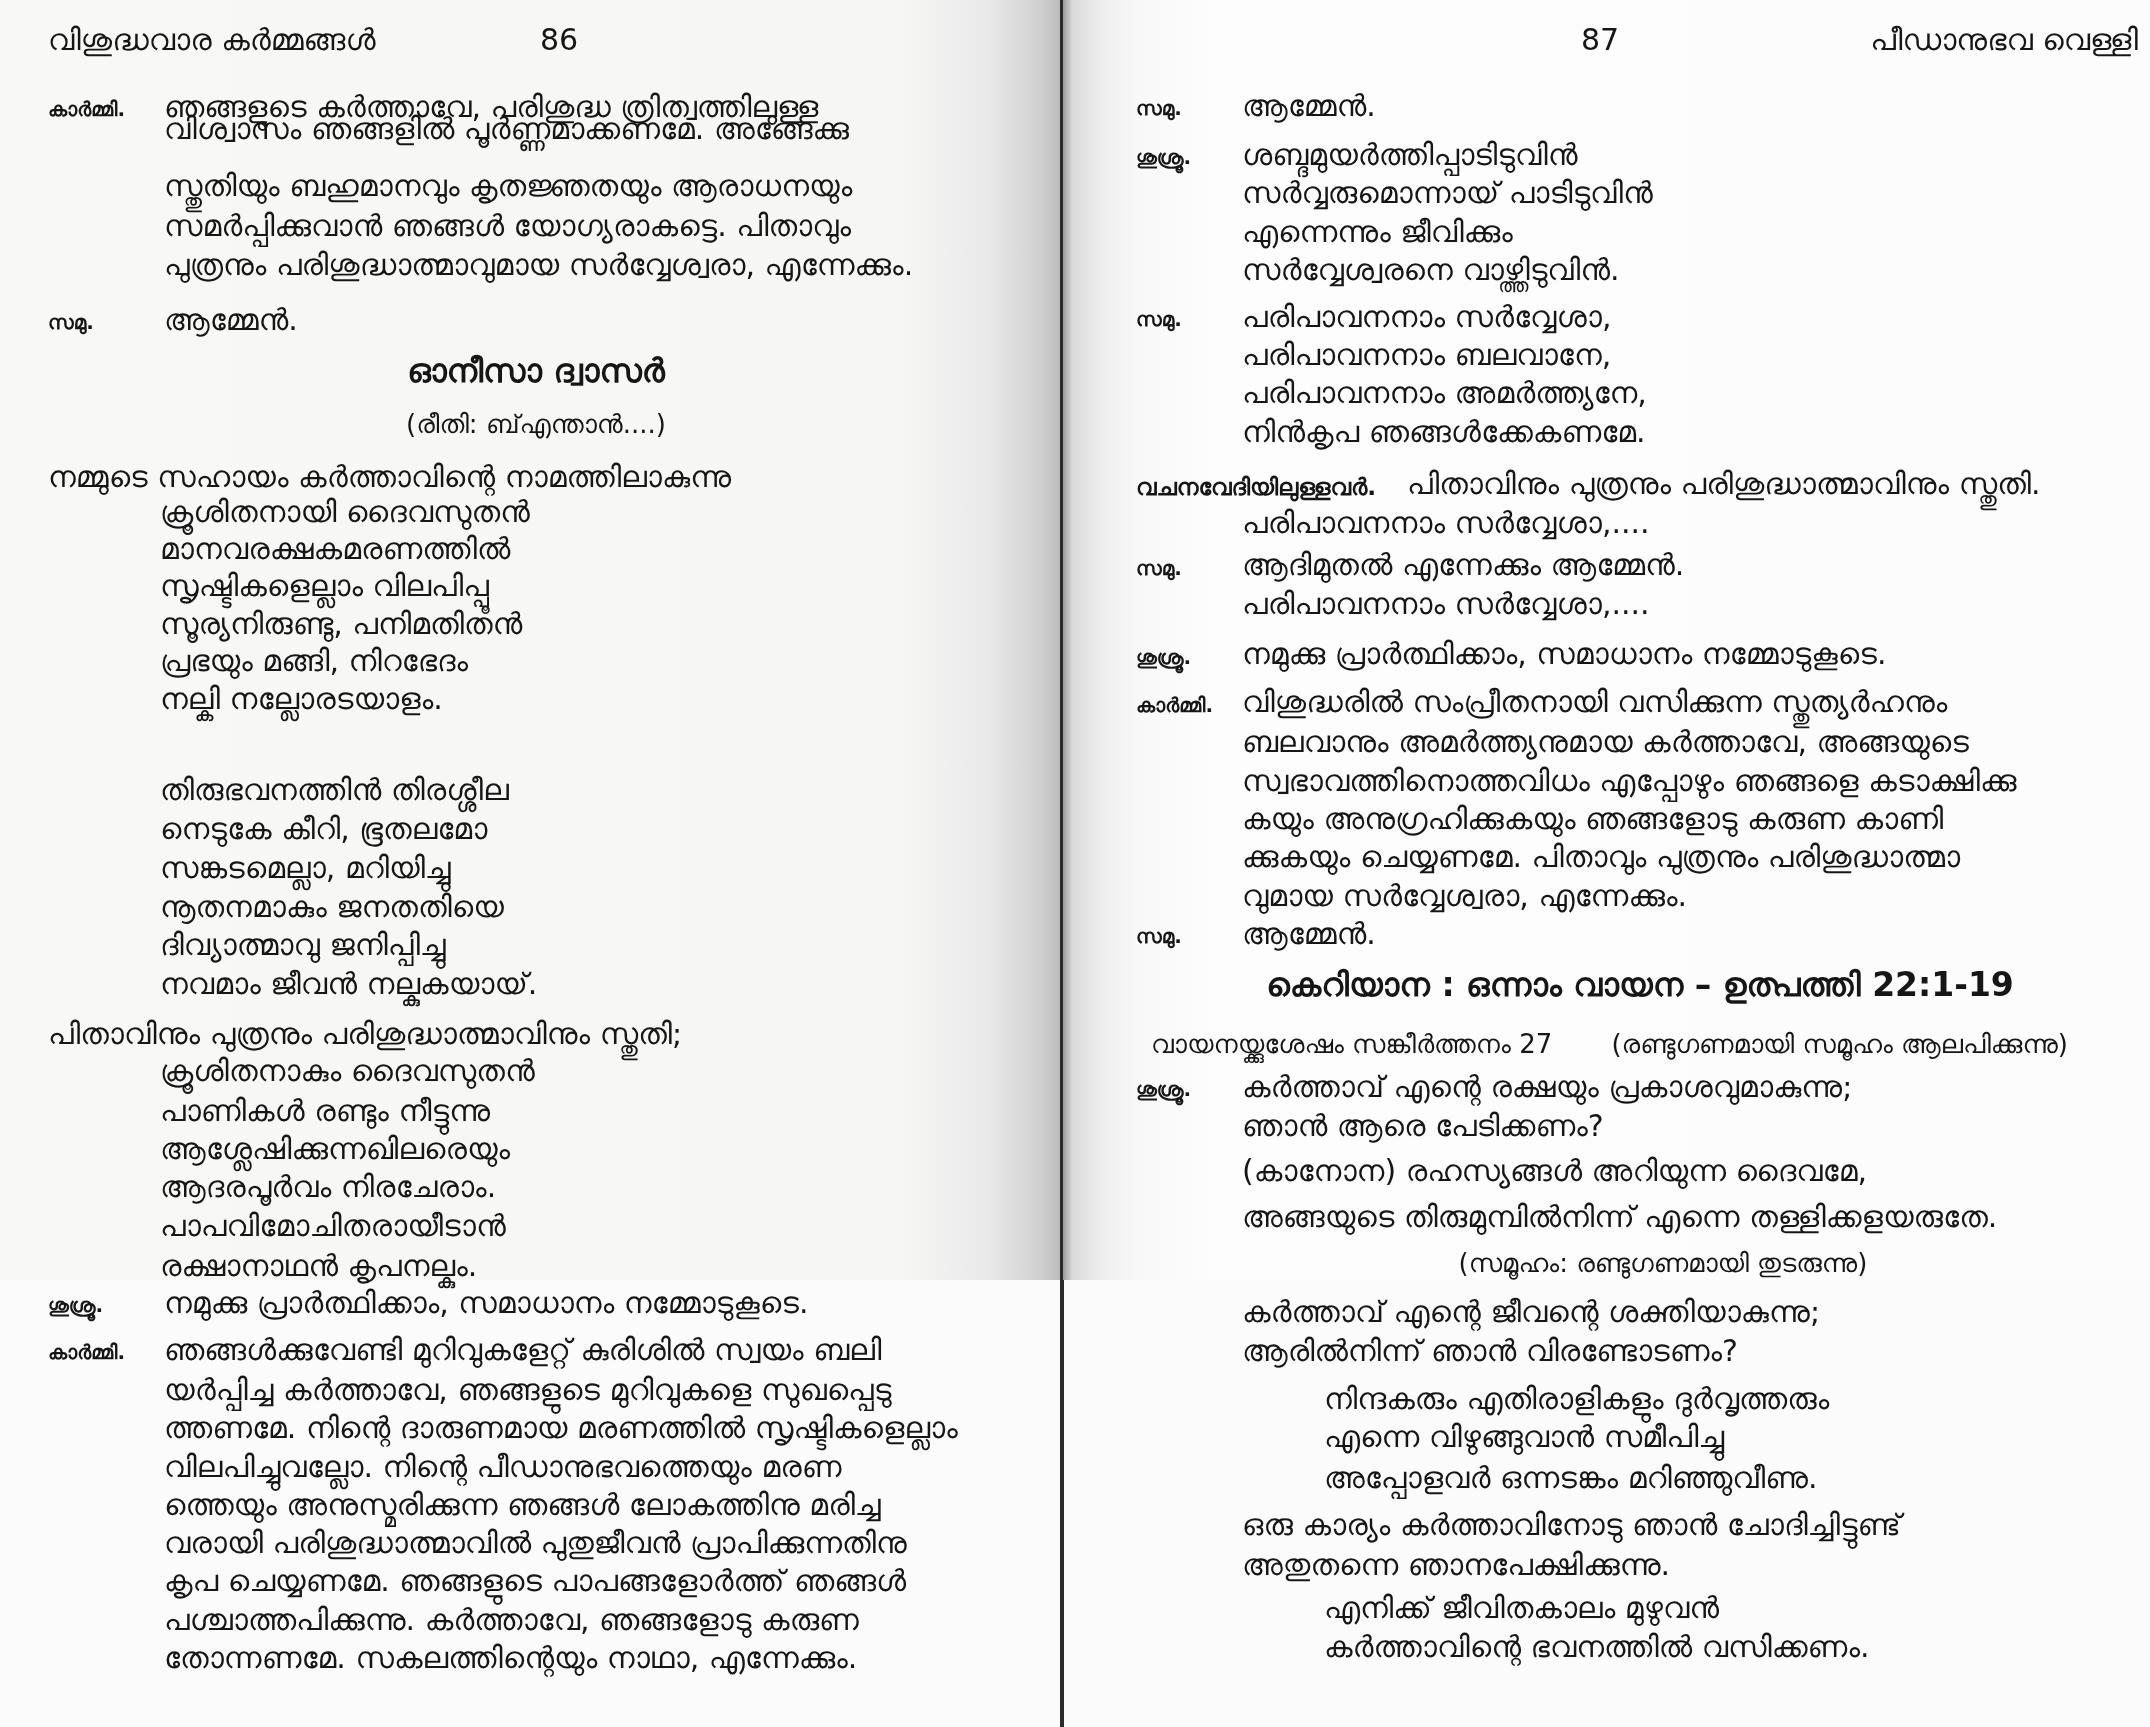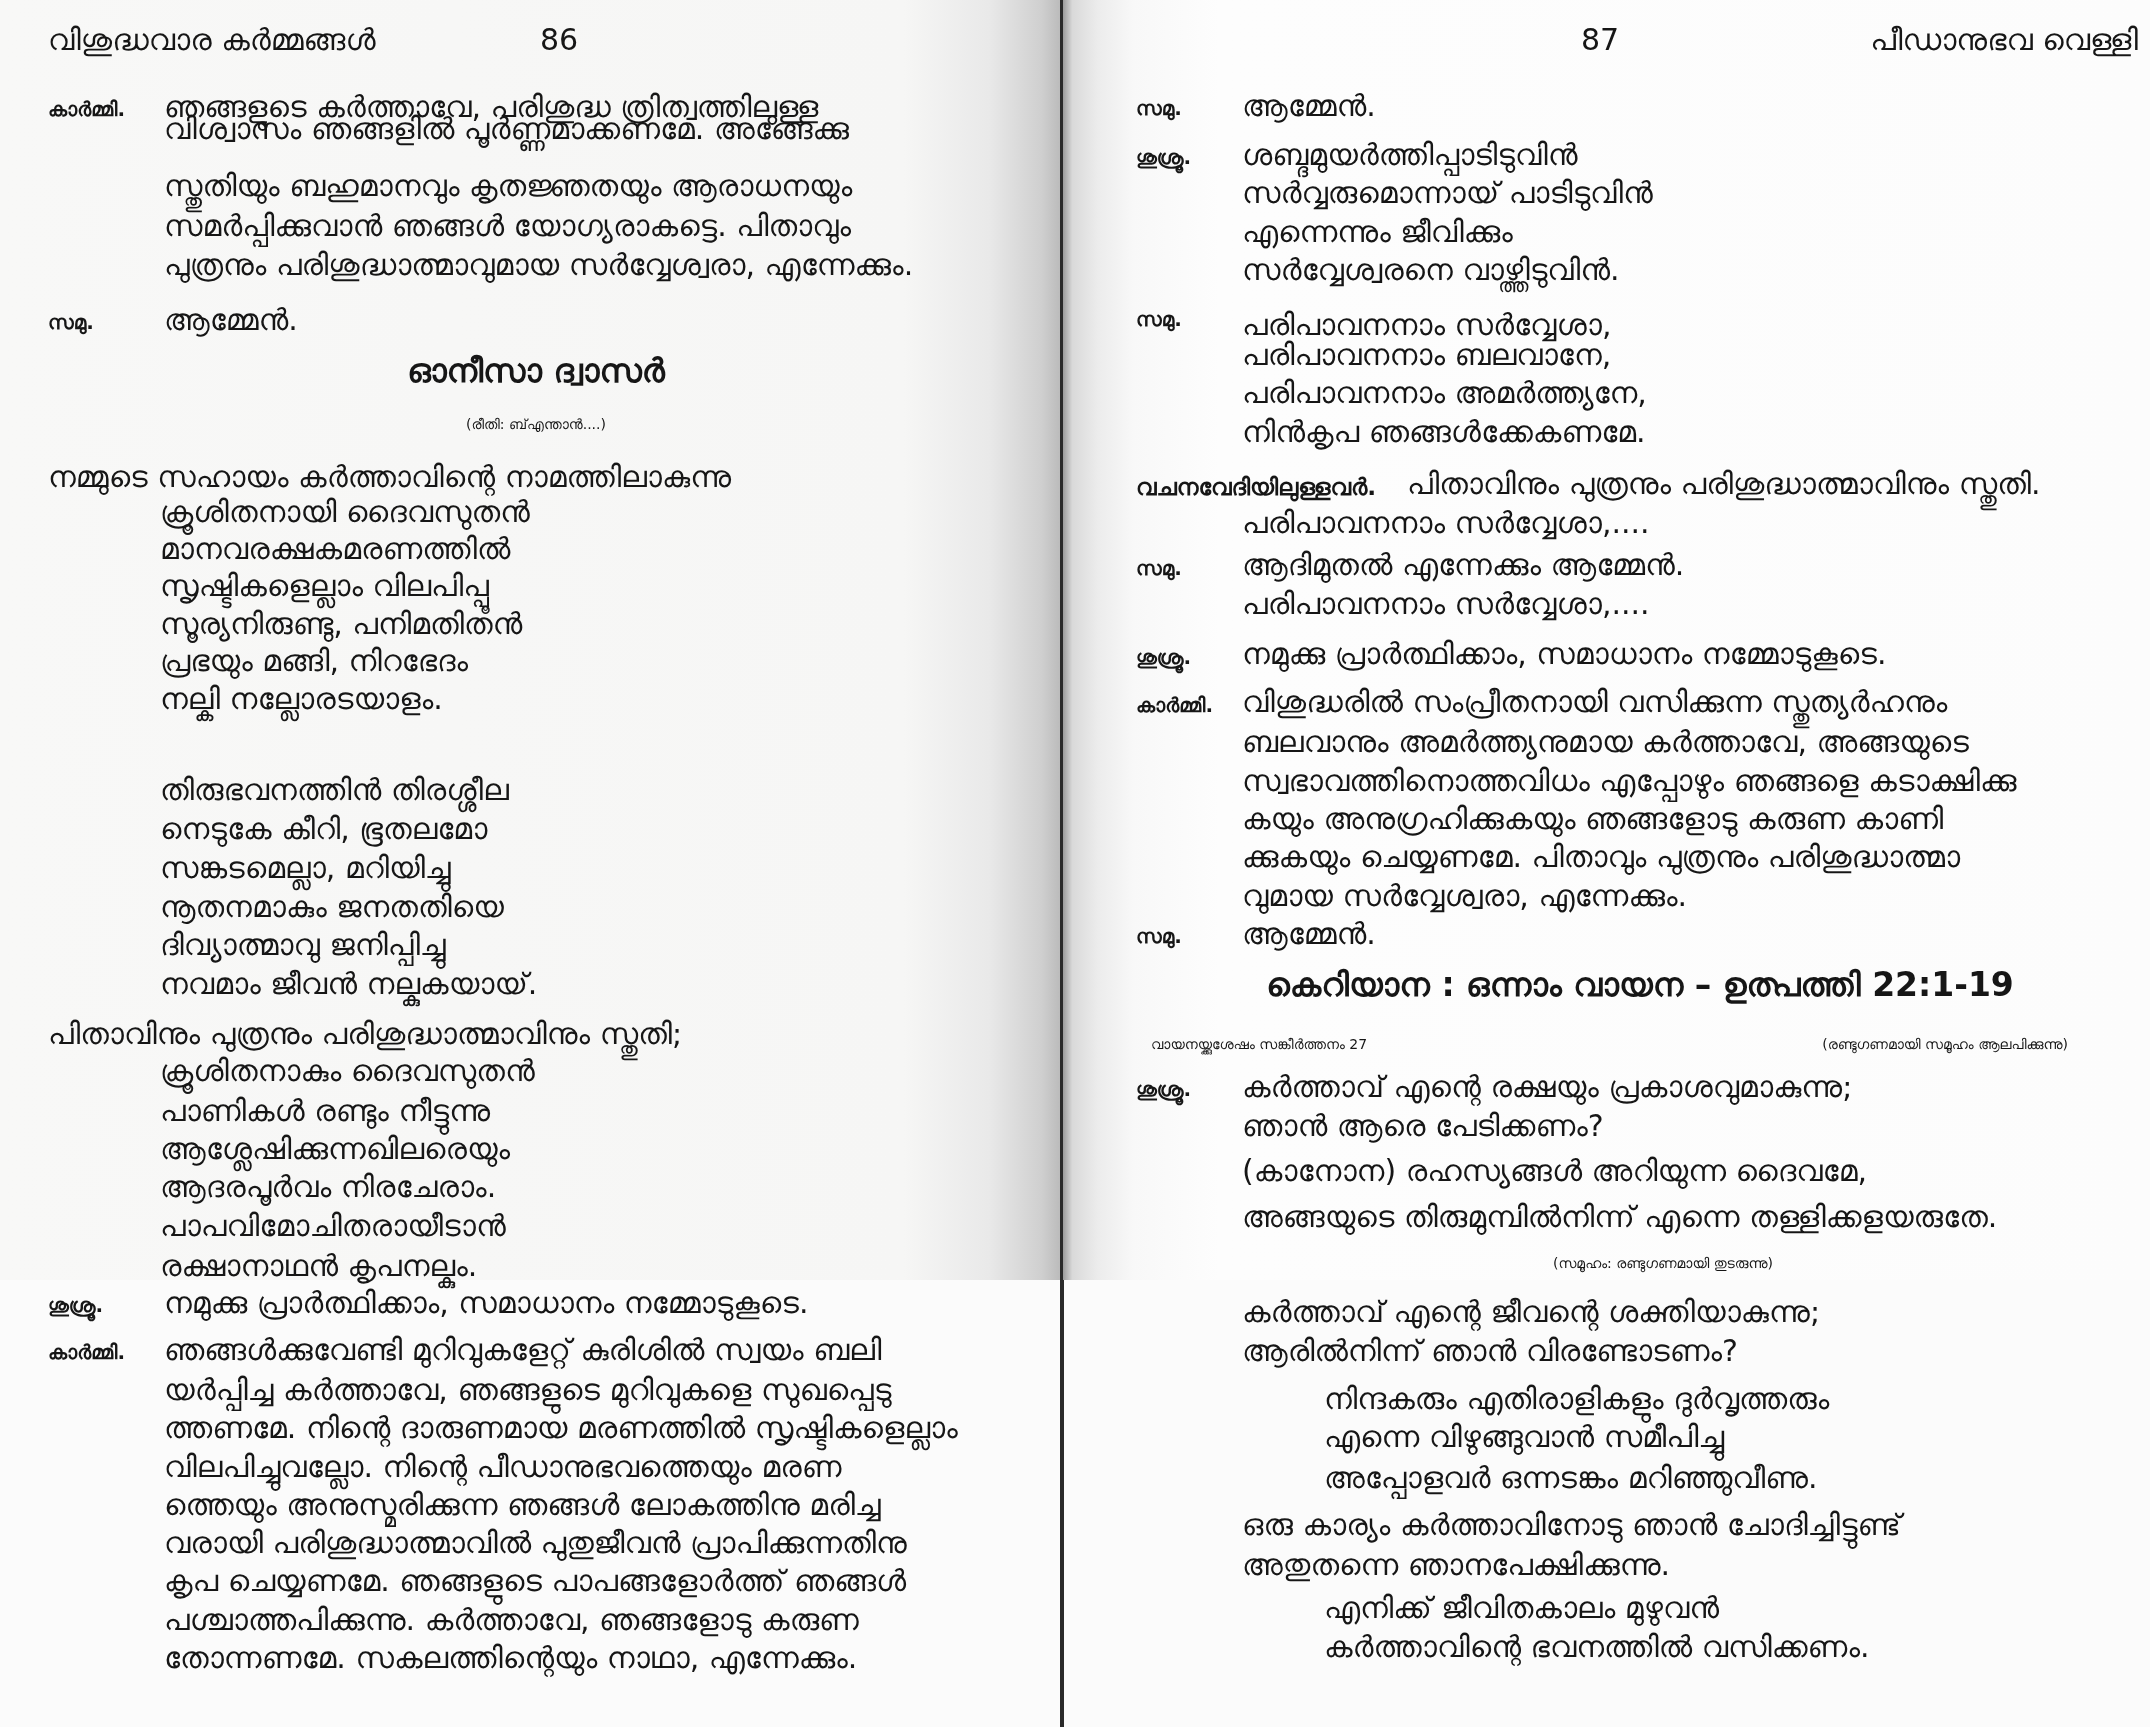--- a/index.html
+++ b/index.html
@@ -13,21 +13,21 @@
   .page-left  { left:0; width:1063px;
     background: linear-gradient(to right, #f8f8f7 0%, #f6f6f5 85%, #e9e9e9 93%, #cfcfcf 98%, #b8b8b8 100%); }
   .page-right { left:1063px; width:1087px;
     background: linear-gradient(to right, #9c9c9c 0px, #d9d9d9 9.3px, #ececec 35px, #f8f8f8 70px, #fdfdfd 156px, #fcfcfc 100%); }
   .gutter-line { position:absolute; left:1060px; top:0; width:3.9px; height:1728px; background:#2a2a2a; }
 
   .t { position:absolute; white-space:nowrap; font-size:30px; line-height:34px; }
   .hdr { font-size:30px; }
   .lbl { font-weight:bold; font-size:20px; }
   .ttl { font-weight:bold; font-size:33px; }
-  .sub { font-size:14px; }
+  .sub { font-size:26px; }
   .center { transform:translateX(-50%); }
   .rt { transform:translateX(-100%); }
 </style>
 </head>
 <body>
 
 <div class="page page-left">
 
   <div class="t hdr" style="left:48px;top:23.4px;">വിശുദ്ധവാര കർമ്മങ്ങൾ</div>
   <div class="t hdr" style="left:540px;top:23.4px;">86</div>
@@ -93,21 +93,21 @@
 <div class="t lbl" style="left:1136px;top:91px;">സമു.</div>
 <div class="t" style="left:1242px;top:89px;">ആമ്മേൻ.</div>
 
 <div class="t lbl" style="left:1136px;top:140px;">ശുശ്രൂ.</div>
 <div class="t" style="left:1242px;top:138px;">ശബ്ദമുയർത്തിപ്പാടിടുവിൻ</div>
 <div class="t" style="left:1242px;top:176px;">സർവ്വരുമൊന്നായ് പാടിടുവിൻ</div>
 <div class="t" style="left:1242px;top:215px;">എന്നെന്നും ജീവിക്കും</div>
 <div class="t" style="left:1242px;top:253px;">സർവ്വേശ്വരനെ വാഴ്ത്തിടുവിൻ.</div>
 
 <div class="t lbl" style="left:1136px;top:302px;">സമു.</div>
-<div class="t" style="left:1242px;top:308px;">പരിപാവനനാം സർവ്വേശാ,</div>
+<div class="t" style="left:1242px;top:300px;">പരിപാവനനാം സർവ്വേശാ,</div>
 <div class="t" style="left:1242px;top:338px;">പരിപാവനനാം ബലവാനേ,</div>
 <div class="t" style="left:1242px;top:376px;">പരിപാവനനാം അമർത്ത്യനേ,</div>
 <div class="t" style="left:1242px;top:415px;">നിൻകൃപ ഞങ്ങൾക്കേകണമേ.</div>
 
 <div class="t lbl" style="left:1136px;top:470px;font-size:23.4px;">വചനവേദിയിലുള്ളവർ.</div>
 <div class="t" style="left:1407px;top:467px;">പിതാവിനും പുത്രനും പരിശുദ്ധാത്മാവിനും സ്തുതി.</div>
 <div class="t" style="left:1242px;top:506px;">പരിപാവനനാം സർവ്വേശാ,....</div>
 
 <div class="t lbl" style="left:1136px;top:551px;">സമു.</div>
 <div class="t" style="left:1242px;top:548px;">ആദിമുതൽ എന്നേക്കും ആമ്മേൻ.</div>

